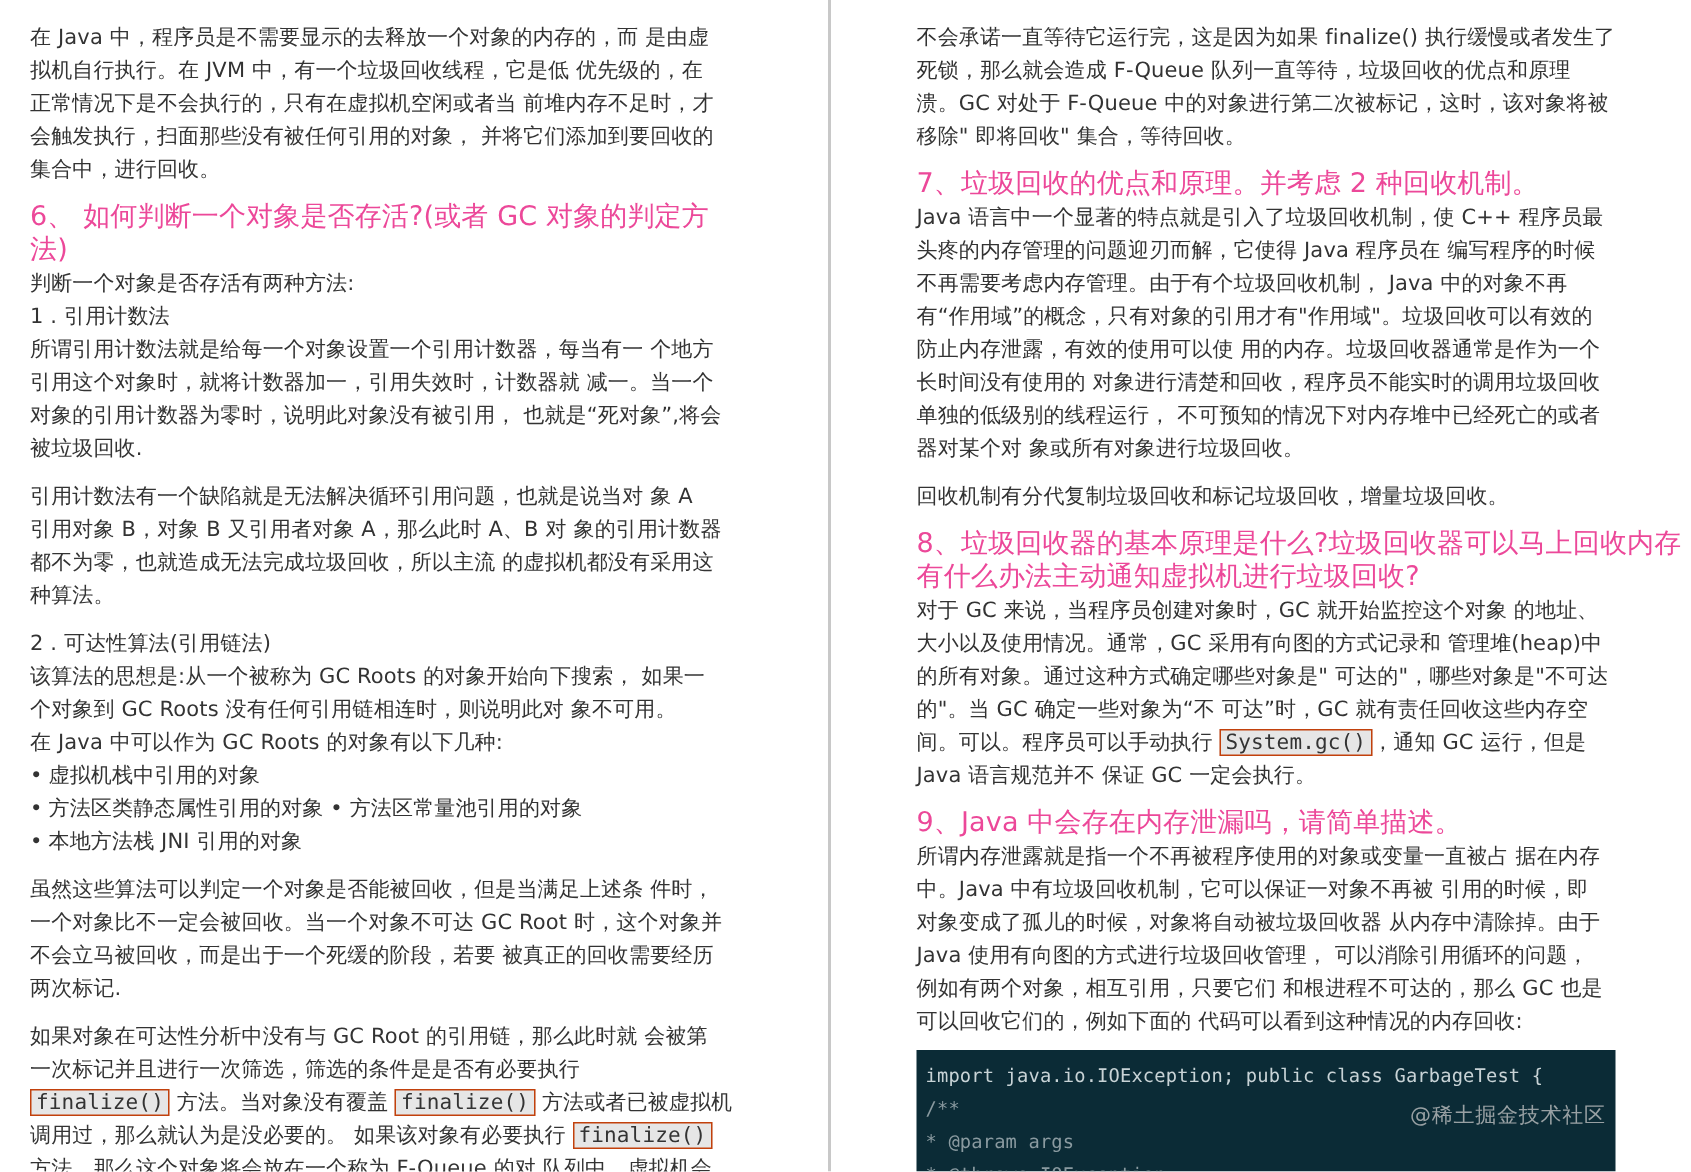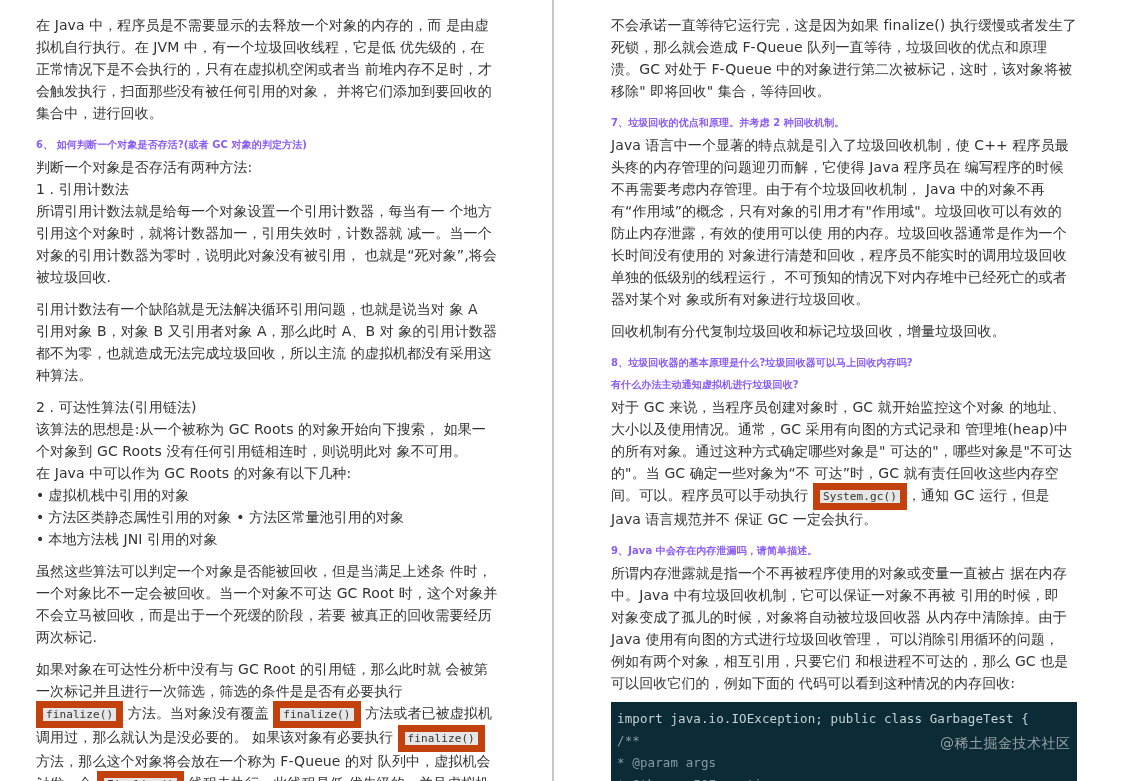--- a/index.html
+++ b/index.html
@@ -15,21 +15,21 @@
     font-family: "DejaVu Sans", "Liberation Sans", sans-serif;
     color: #333333;
   }
   .page {
     position: absolute;
     top: 0;
     height: 781px;
     overflow: hidden;
   }
   .page-left {
-    left: 16px;
+    left: 0;
     width: 586px;
     border-radius: 32px;
   }
   .page-right {
     left: 549px;
     width: 572px;
   }
   .divider {
     position: absolute;
     left: 552px;
@@ -55,34 +55,34 @@
     width: 470px;
   }
   p {
     margin: 0 0 10px 0;
   }
   p.tight {
     margin-bottom: 0;
   }
   h4 {
     margin: 0;
-    font-size: 10px;
+    font-size: 18px;
     line-height: 22px;
-    font-weight: bold;
-    color: #8b5cf6;
+    font-weight: normal;
+    color: #ec4899;
   }
   .line {
     display: block;
     white-space: nowrap;
   }
   code.inline {
     font-family: "DejaVu Sans Mono", "Liberation Mono", monospace;
-    font-size: 11px;
+    font-size: 14px;
     background: #e6e6e6;
-    border: 7px solid #c2410c;
+    border: 1px solid #c2410c;
     padding: 0 3px;
     color: #333333;
   }
   .bullet::before {
     content: "\2022";
     margin-right: 4px;
   }
   .code-block {
     background: #0b2b36;
     color: #c8d3d6;

